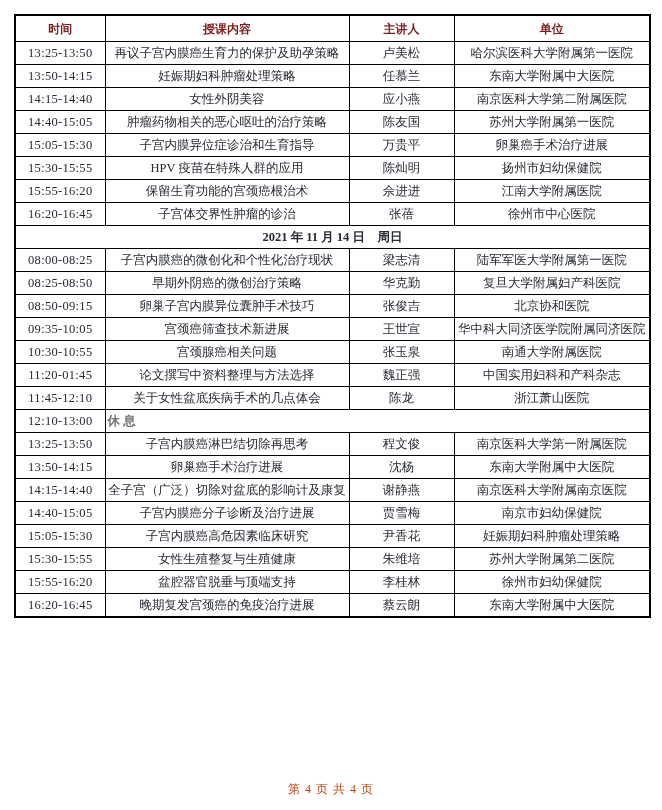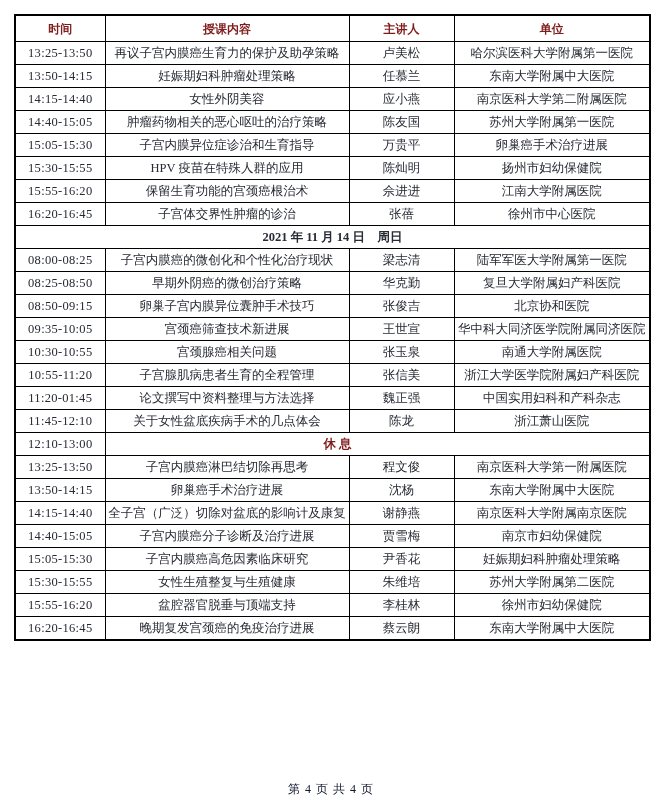--- a/index.html
+++ b/index.html
@@ -53,32 +53,32 @@
     font-weight: bold;
     font-size: 14px;
     color: #000000;
   }
   td.break-cell {
     text-align: left;
     padding: 0;
   }
   .break-inner {
     width: 244px;
-    text-align: right;
+    text-align: left;
     font-weight: bold;
-    color: #7f1d1d;
+    color: #737373;
   }
   .page-footer {
     position: absolute;
     left: 0;
     right: 0;
     top: 781px;
     text-align: center;
     font-size: 12px;
-    color: #0f172a;
+    color: #c2410c;
     letter-spacing: 1px;
   }
 </style>
 </head>
 <body>
 
 <div class="page">
   <table class="schedule">
     <colgroup>
       <col style="width:90px">
@@ -170,26 +170,20 @@
           <td>王世宣</td>
           <td>华中科大同济医学院附属同济医院</td>
         </tr>
         <tr>
           <td class="time-col">10:30-10:55</td>
           <td>宫颈腺癌相关问题</td>
           <td>张玉泉</td>
           <td>南通大学附属医院</td>
         </tr>
         <tr>
-          <td class="time-col">10:55-11:20</td>
-          <td>子宫腺肌病患者生育的全程管理</td>
-          <td>张信美</td>
-          <td>浙江大学医学院附属妇产科医院</td>
-        </tr>
-        <tr>
           <td class="time-col">11:20-01:45</td>
           <td>论文撰写中资料整理与方法选择</td>
           <td>魏正强</td>
           <td>中国实用妇科和产科杂志</td>
         </tr>
         <tr>
           <td class="time-col">11:45-12:10</td>
           <td>关于女性盆底疾病手术的几点体会</td>
           <td>陈龙</td>
           <td>浙江萧山医院</td>

